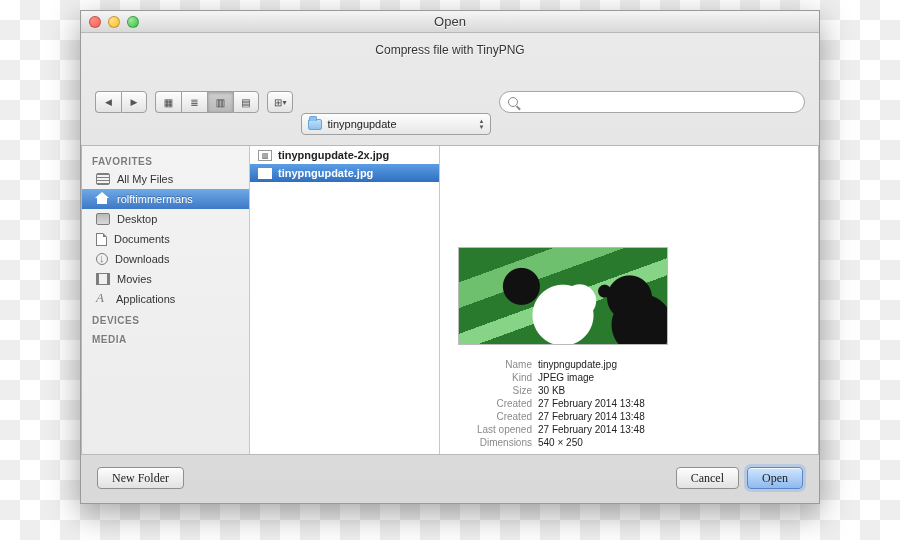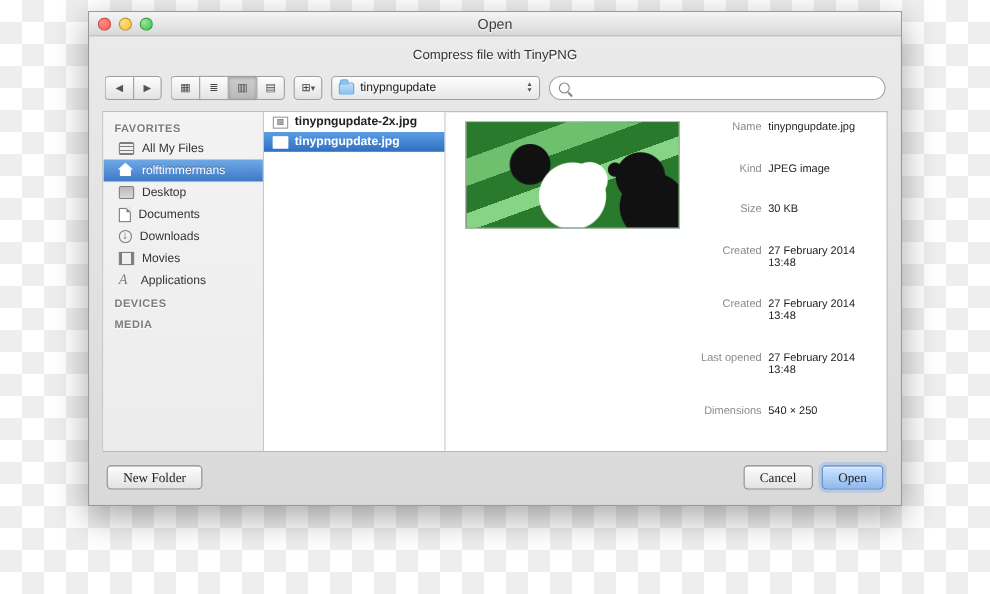--- a/index.html
+++ b/index.html
@@ -60,41 +60,41 @@
     box-shadow: inset 0 1px 0 #fff;
   }
   .btn.active { background: linear-gradient(#cfcfcf, #b9b9b9); box-shadow: inset 0 1px 3px rgba(0,0,0,.25); }
   .arrow-l::before { content: "◀"; font-size: 9px; color: #555; }
   .arrow-r::before { content: "▶"; font-size: 9px; color: #555; }
   .chev::after { content: " ▾"; font-size: 8px; color: #555; }
   .pathpop {
     height: 22px; flex: 0 0 190px;
     background: linear-gradient(#fdfdfd, #e7e7e7);
     border: 1px solid #9f9f9f; border-radius: 4px;
-    display: flex; align-items: center; padding: 0 6px; gap: 5px;
+    display: flex; align-items: center; padding: 0 6px; gap: 5px; margin-top: 44px;
   }
   .folder-ic { width: 14px; height: 11px; background: linear-gradient(#bfe0fb,#8cc2ee); border: 1px solid #6aa5d8; border-radius: 2px; position: relative; }
   .folder-ic::before { content:""; position:absolute; top:-4px; left:0; width:6px; height:4px; background:#8cc2ee; border:1px solid #6aa5d8; border-bottom:none; border-radius:2px 2px 0 0; }
   .pathpop .lbl { flex:1; color:#222; }
   .updn { display:flex; flex-direction:column; font-size:6px; line-height:6px; color:#555; }
   .search {
     flex: 1; height: 22px;
     background: #fff; border: 1px solid #a6a6a6; border-radius: 11px;
     display: flex; align-items: center; padding: 0 8px; gap: 5px;
   }
   .search input { border:none; outline:none; font-size:11px; flex:1; background:transparent; }
   .mag { width:10px; height:10px; border:1.5px solid #888; border-radius:50%; position:relative; }
   .mag::after { content:""; position:absolute; width:5px; height:1.5px; background:#888; bottom:-2px; right:-4px; transform:rotate(45deg); }
 
   .body {
     display: flex; height: 310px;
     background: #fff;
     border-top: 1px solid #b8b8b8;
     border-bottom: 1px solid #b8b8b8;
-    margin: 0 12px;
+    margin: 0 0;
     border-left: 1px solid #b8b8b8;
     border-right: 1px solid #b8b8b8;
     box-shadow: inset 0 1px 0 #fff;
   }
   .sidebar {
     width: 168px; background: linear-gradient(#f3f3f3,#ececec);
     border-right: 1px solid #c7c7c7;
     padding-top: 4px;
     overflow: hidden;
   }
@@ -123,21 +123,21 @@
 
   .filecol {
     width: 190px; border-right: 1px solid #c7c7c7;
     background:#fff;
   }
   .frow { display:flex; align-items:center; gap:6px; height:18px; padding:0 8px; font-size:11px; color:#222;font-weight:bold; }
   .frow.sel { background: linear-gradient(#5b9de4,#2f6fc1); color:#fff; }
   .fic { width:14px; height:11px; border:1px solid #999; background:#fff; position:relative; font-size:7px; text-align:center; line-height:9px; color:#888; }
   .frow.sel .fic { border-color:#fff; color:#fff; }
 
-  .preview { flex:1; padding: 8px 14px 6px 18px; display:flex; flex-direction:row; }
+  .preview { flex:1; padding: 8px 14px 6px 18px; display:flex; flex-direction:column;justify-content:flex-end; }
   .pimg {
     width: 210px; height: 98px; border:1px solid #bbb;
     background:
       radial-gradient(circle at 58% 55%, #fff 0 16px, transparent 17px),
       radial-gradient(circle at 70% 45%, #111 0 6px, transparent 7px),
       radial-gradient(circle at 82% 52%, #111 0 22px, transparent 23px),
       radial-gradient(circle at 88% 80%, #111 0 30px, transparent 31px),
       radial-gradient(circle at 50% 70%, #fff 0 30px, transparent 31px),
       radial-gradient(circle at 30% 40%, #111 0 18px, transparent 19px),
       linear-gradient(160deg, #2a7a2e 0 20%, #6ec06e 20% 35%, #2a7a2e 35% 50%, #87d487 50% 60%, #2a7a2e 60% 100%);

